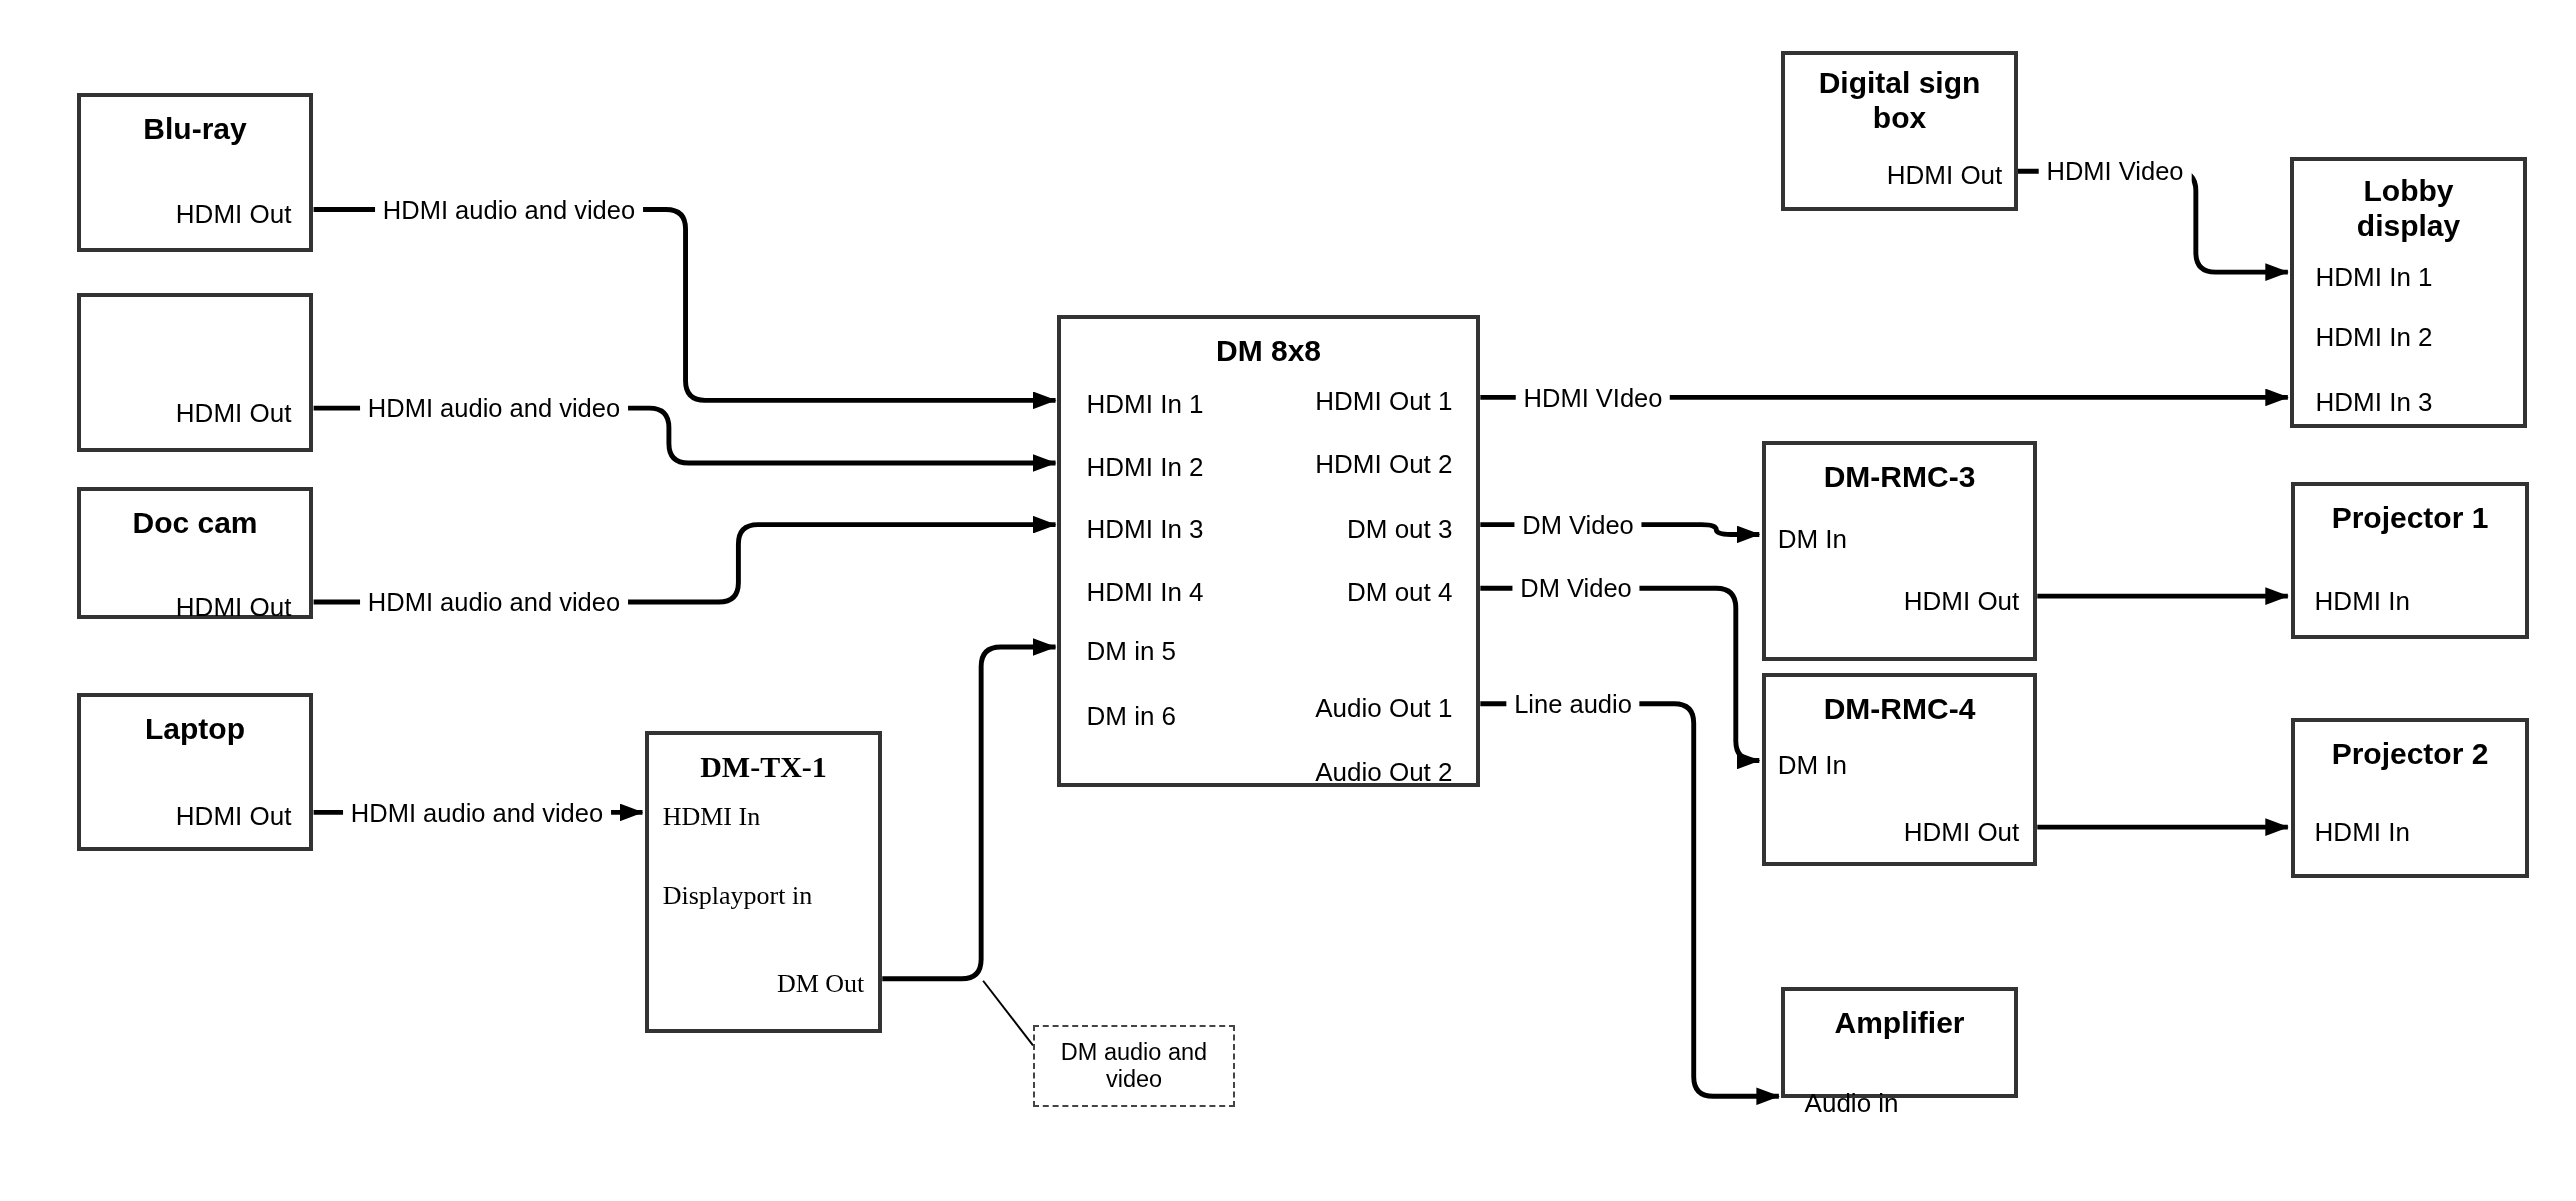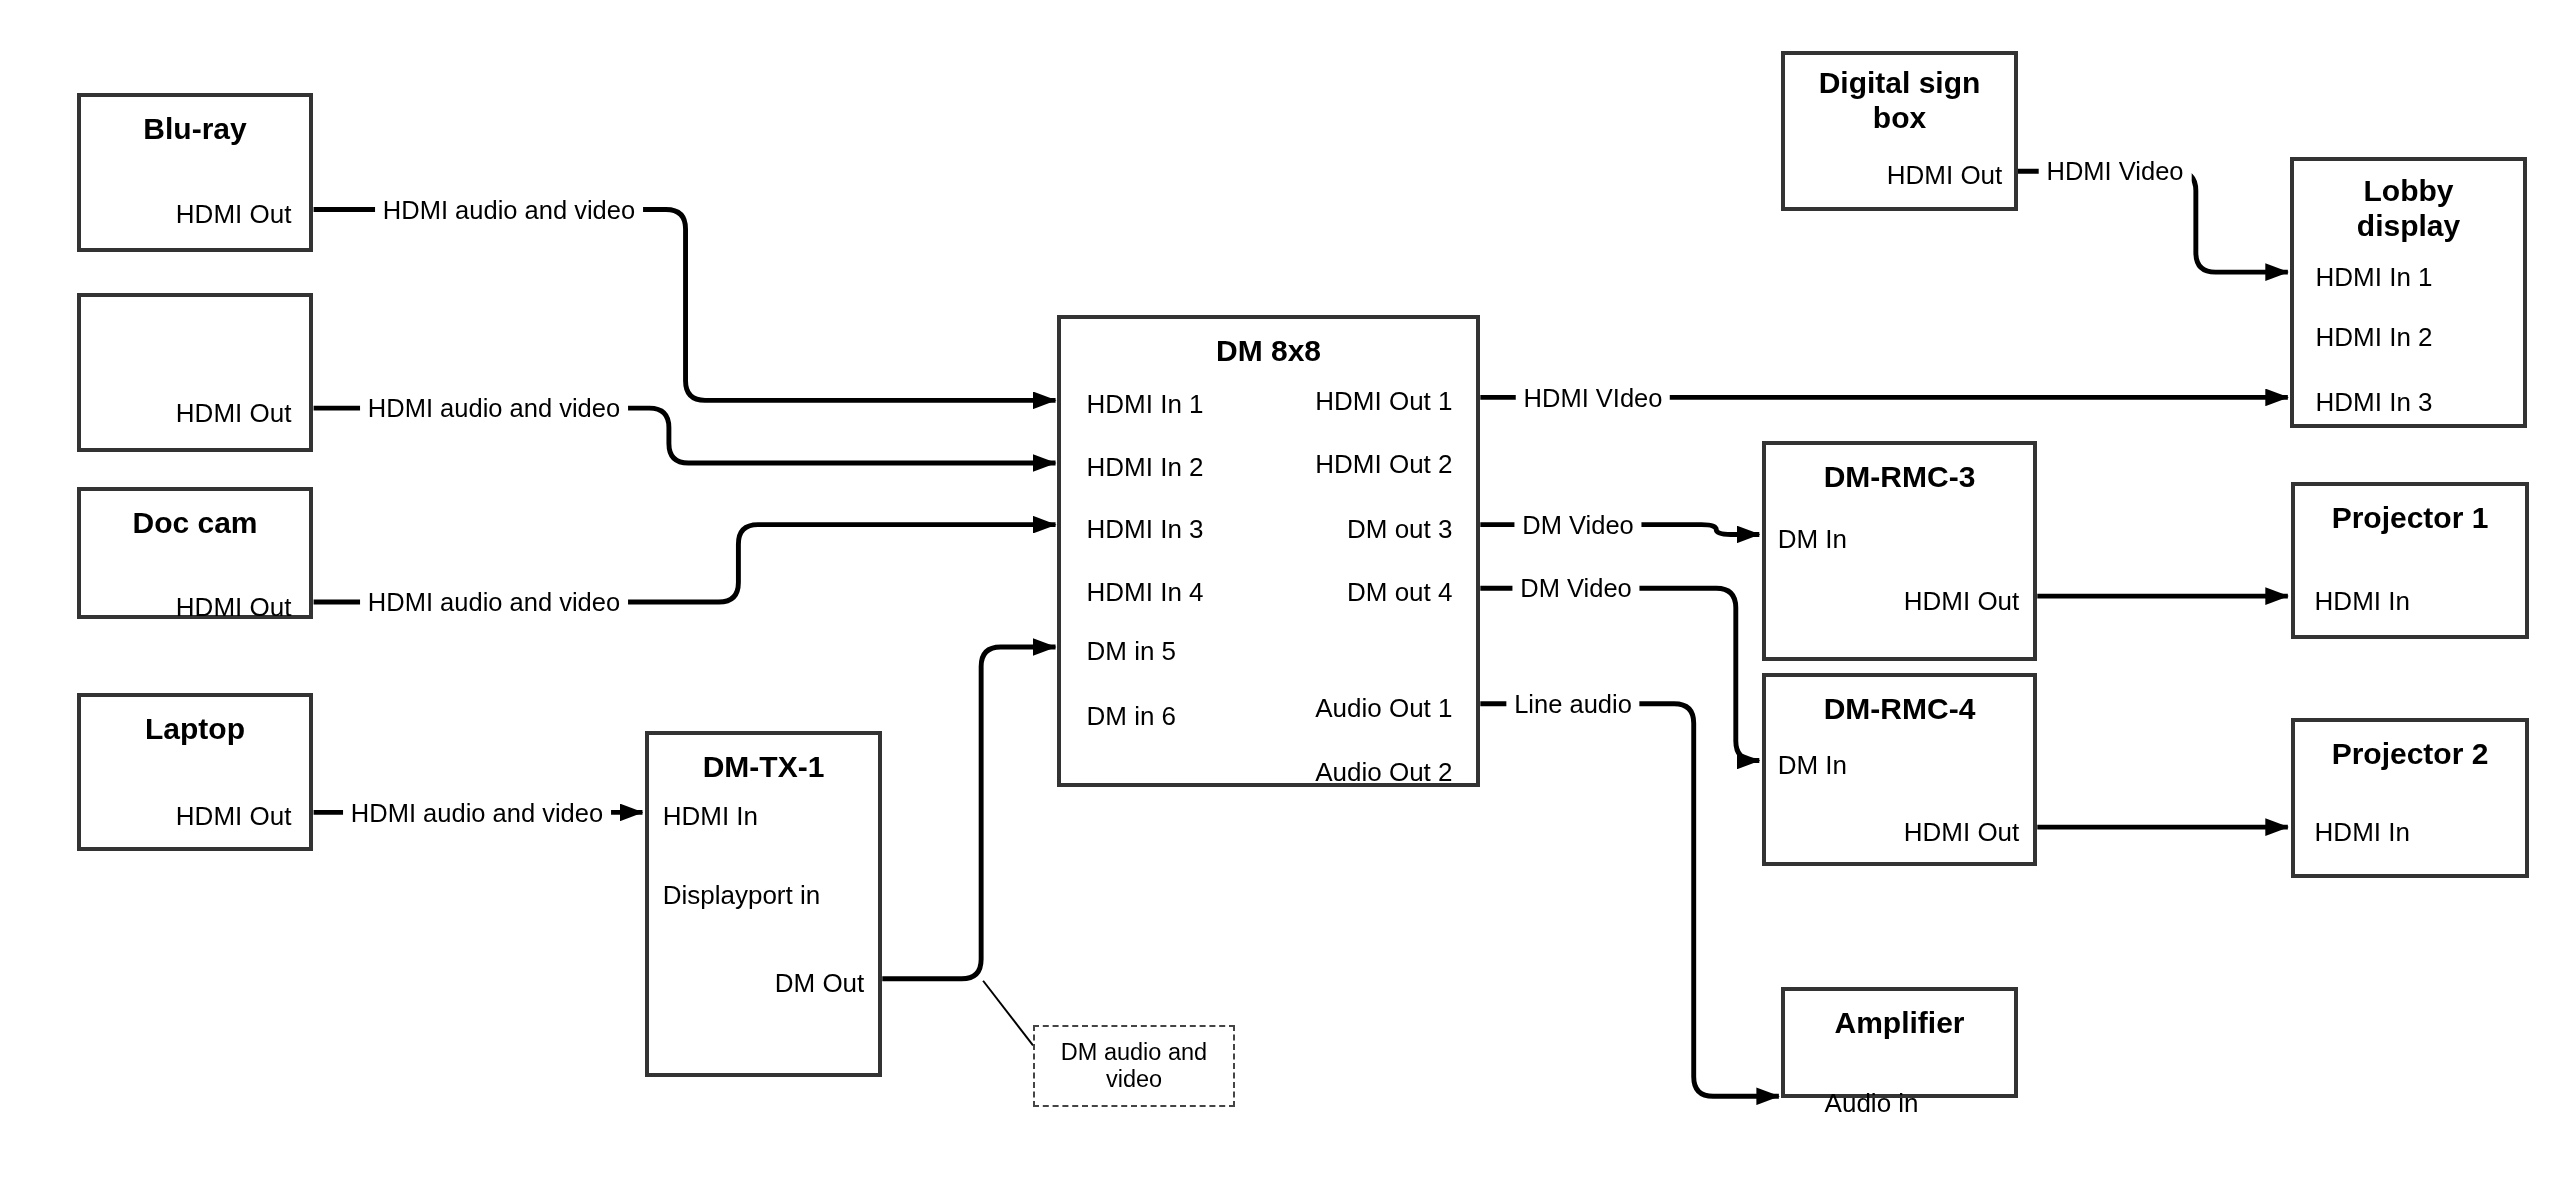--- a/index.html
+++ b/index.html
@@ -58,21 +58,21 @@
   <div class="node" style="left:77px;top:487px;width:236px;height:132px;">
     <div class="title">Doc cam</div>
     <div class="port pr" style="top:116px;right:17.6px;">HDMI Out</div>
   </div>
 
   <div class="node" style="left:77px;top:693px;width:236px;height:158px;">
     <div class="title">Laptop</div>
     <div class="port pr" style="top:119px;right:17.6px;">HDMI Out</div>
   </div>
 
-  <div class="node" style="left:645px;top:731px;width:237px;height:346px;">
+  <div class="node" style="left:645px;top:731px;width:237px;height:302px;font-family:Liberation Serif, serif;">
     <div class="title">DM-TX-1</div>
     <div class="port" style="top:81px;left:13.7px;">HDMI In</div>
     <div class="port" style="top:160px;left:13.7px;">Displayport in</div>
     <div class="port pr" style="top:248px;right:13.7px;">DM Out</div>
   </div>
 
   <div class="node" style="left:1057px;top:315px;width:423px;height:472px;">
     <div class="title">DM 8x8</div>
     <div class="port" style="top:85px;left:25.5px;">HDMI In 1</div>
     <div class="port" style="top:148px;left:25.5px;">HDMI In 2</div>
@@ -117,21 +117,21 @@
     <div class="port pr" style="top:155px;right:13.7px;">HDMI Out</div>
   </div>
 
   <div class="node" style="left:2291px;top:718px;width:238px;height:160px;">
     <div class="title">Projector 2</div>
     <div class="port" style="top:110px;left:19.6px;">HDMI In</div>
   </div>
 
   <div class="node" style="left:1781px;top:987px;width:237px;height:111px;">
     <div class="title">Amplifier</div>
-    <div class="port" style="top:112px;left:19.6px;margin-left:20px;">Audio in</div>
+    <div class="port" style="top:112px;left:19.6px;">Audio in</div>
   </div>
 
   <div class="note" style="left:1033px;top:1025px;width:198px;height:78px;">
     <span>DM audio and video</span>
   </div>
 
   <span class="wire-label" style="left:509px;top:210px;">HDMI audio and video</span>
   <span class="wire-label" style="left:494px;top:408px;">HDMI audio and video</span>
   <span class="wire-label" style="left:494px;top:602px;">HDMI audio and video</span>
   <span class="wire-label" style="left:477px;top:813px;">HDMI audio and video</span>

